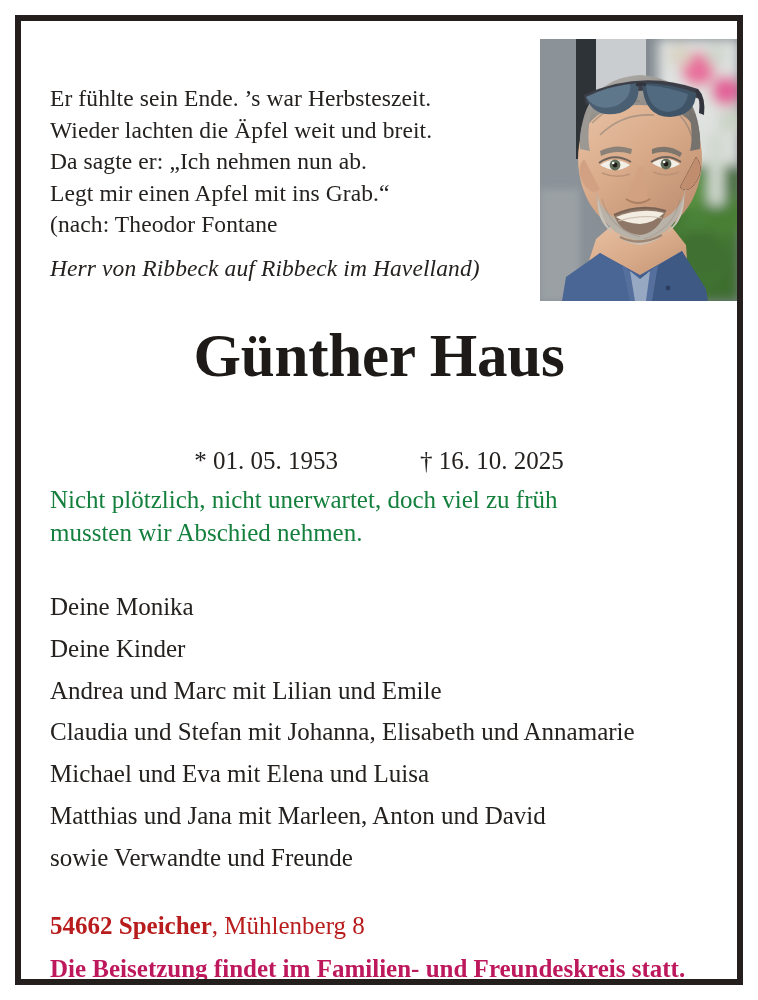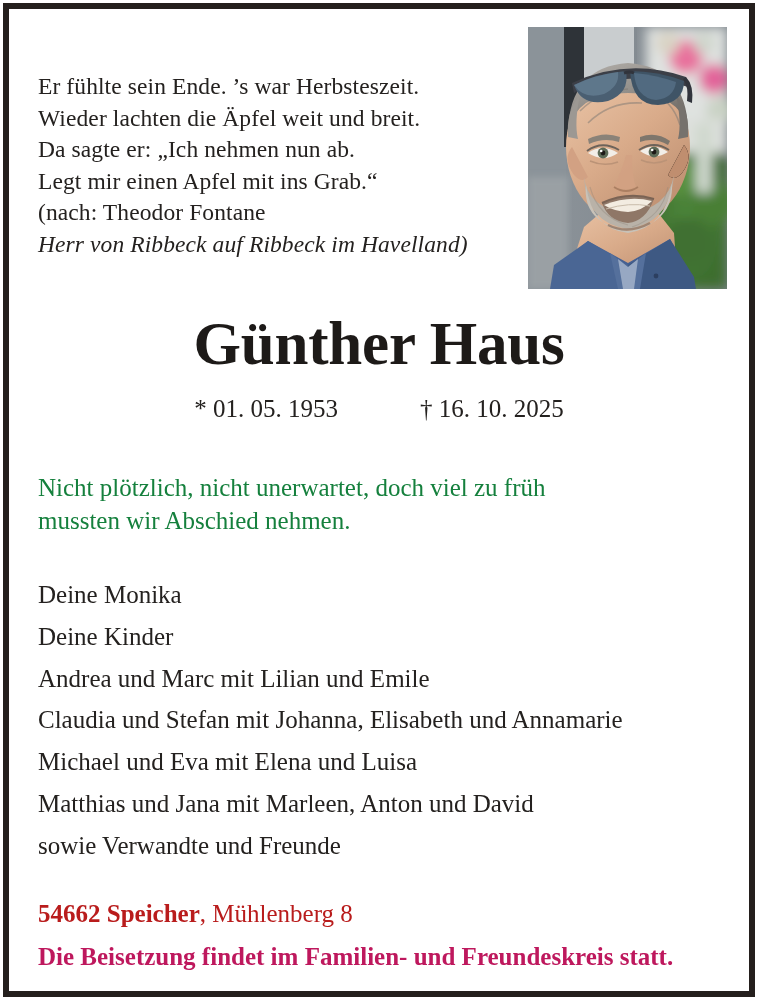--- a/index.html
+++ b/index.html
@@ -15,21 +15,21 @@
   }
 
   
   .notice-outer {
     position: absolute;
     left: 0; top: 0;
     width: 758px;
     height: 1000px;
     background: #ffffff;
     box-sizing: border-box;
-    padding: 3px;
+    padding: 15px;
   }
   .notice-frame {
     position: relative;
     width: 100%;
     height: 100%;
     box-sizing: border-box;
     border: 6px solid #241f1d;
     background: #ffffff;
   }
   .notice-body {
@@ -58,21 +58,21 @@
     position: absolute;
     left: 29px;
     top: 62px;
     width: 480px;
     font-size: 23.5px;
     line-height: 31.5px;
     color: #24211f;
     letter-spacing: 0.1px;
   }
   .poem .ln { white-space: nowrap; }
-  .poem .ital { font-style: italic; }
+  .poem .ital { font-style: italic; margin-top: 12px; }
 
   
   .name {
     position: absolute;
     left: 0;
     top: 306px;
     width: 100%;
     text-align: center;
     font-size: 61px;
     line-height: 58px;
@@ -86,21 +86,21 @@
     position: absolute;
     left: 0;
     top: 385px;
     width: 100%;
     text-align: center;
     font-size: 25px;
     line-height: 30px;
     color: #24211f;
   }
   .dates .birth { display: inline-block; }
-  .dates .death { display: inline-block; margin-left: 82px; }
+  .dates .death { display: inline-block; margin-left: 82px; margin-top: 40px; }
   .dates .sym { font-size: 25px; }
 
   
   .intro {
     position: absolute;
     left: 29px;
     top: 462px;
     width: 690px;
     font-size: 25px;
     line-height: 33px;

